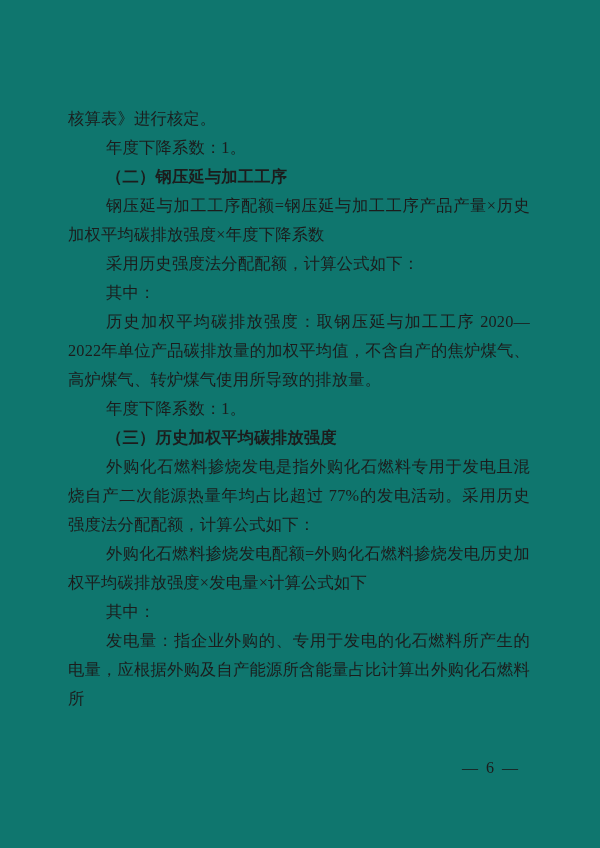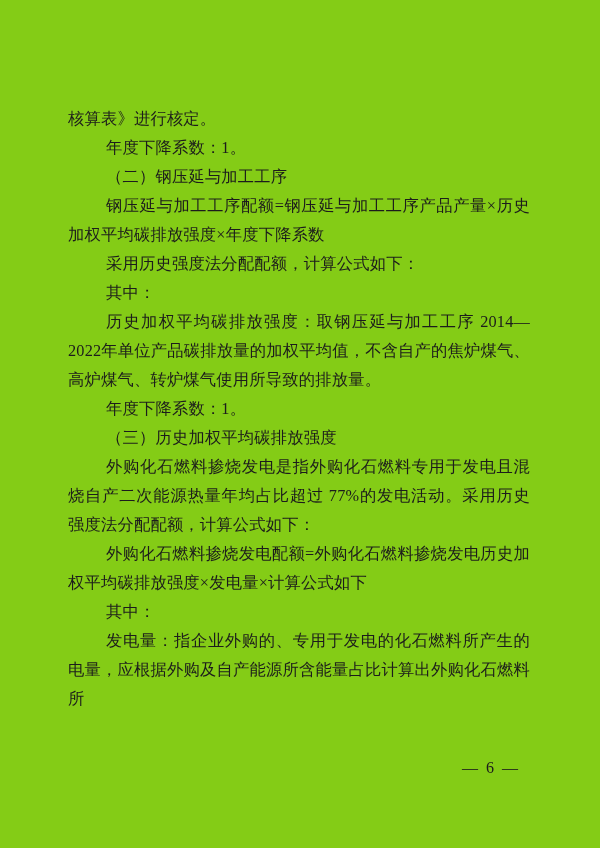--- a/index.html
+++ b/index.html
@@ -9,21 +9,21 @@
   body {
     width: 600px;
     height: 848px;
     background: #f4f4f4;
     font-family: "Liberation Serif", "DejaVu Serif", serif;
   }
   .page {
     position: relative;
     width: 600px;
     height: 848px;
-    background: #84cc16;
+    background: #0f766e;
     overflow: hidden;
     color: #1c1c1c;
   }
   .content {
     position: absolute;
     left: 68px;
     top: 104px;
     width: 462px;
     font-size: 16.3px;
     line-height: 29px;
@@ -33,21 +33,21 @@
   }
   .para {
     margin: 0;
     padding: 0;
     text-indent: 38px;
   }
   .para.noindent {
     text-indent: 0;
   }
   .para.heading {
-    font-weight: normal;
+    font-weight: bold;
   }
   .footer {
     position: absolute;
     top: 753px;
     right: 80px;
     font-size: 16px;
     line-height: 29px;
     letter-spacing: 2px;
     color: #1c1c1c;
   }
@@ -56,21 +56,21 @@
 <body>
 
 <div class="page">
   <div class="content">
     <p class="para noindent">核算表》进行核定。</p>
     <p class="para">年度下降系数：1。</p>
     <p class="para heading">（二）钢压延与加工工序</p>
     <p class="para">钢压延与加工工序配额=钢压延与加工工序产品产量×历史加权平均碳排放强度×年度下降系数</p>
     <p class="para">采用历史强度法分配配额，计算公式如下：</p>
     <p class="para">其中：</p>
-    <p class="para">历史加权平均碳排放强度：取钢压延与加工工序 2014—2022年单位产品碳排放量的加权平均值，不含自产的焦炉煤气、高炉煤气、转炉煤气使用所导致的排放量。</p>
+    <p class="para">历史加权平均碳排放强度：取钢压延与加工工序 2020—2022年单位产品碳排放量的加权平均值，不含自产的焦炉煤气、高炉煤气、转炉煤气使用所导致的排放量。</p>
     <p class="para">年度下降系数：1。</p>
     <p class="para heading">（三）历史加权平均碳排放强度</p>
     <p class="para">外购化石燃料掺烧发电是指外购化石燃料专用于发电且混烧自产二次能源热量年均占比超过 77%的发电活动。采用历史强度法分配配额，计算公式如下：</p>
     <p class="para">外购化石燃料掺烧发电配额=外购化石燃料掺烧发电历史加权平均碳排放强度×发电量×计算公式如下</p>
     <p class="para">其中：</p>
     <p class="para">发电量：指企业外购的、专用于发电的化石燃料所产生的电量，应根据外购及自产能源所含能量占比计算出外购化石燃料所</p>
   </div>
   <div class="footer">— 6 —</div>
 </div>
 

